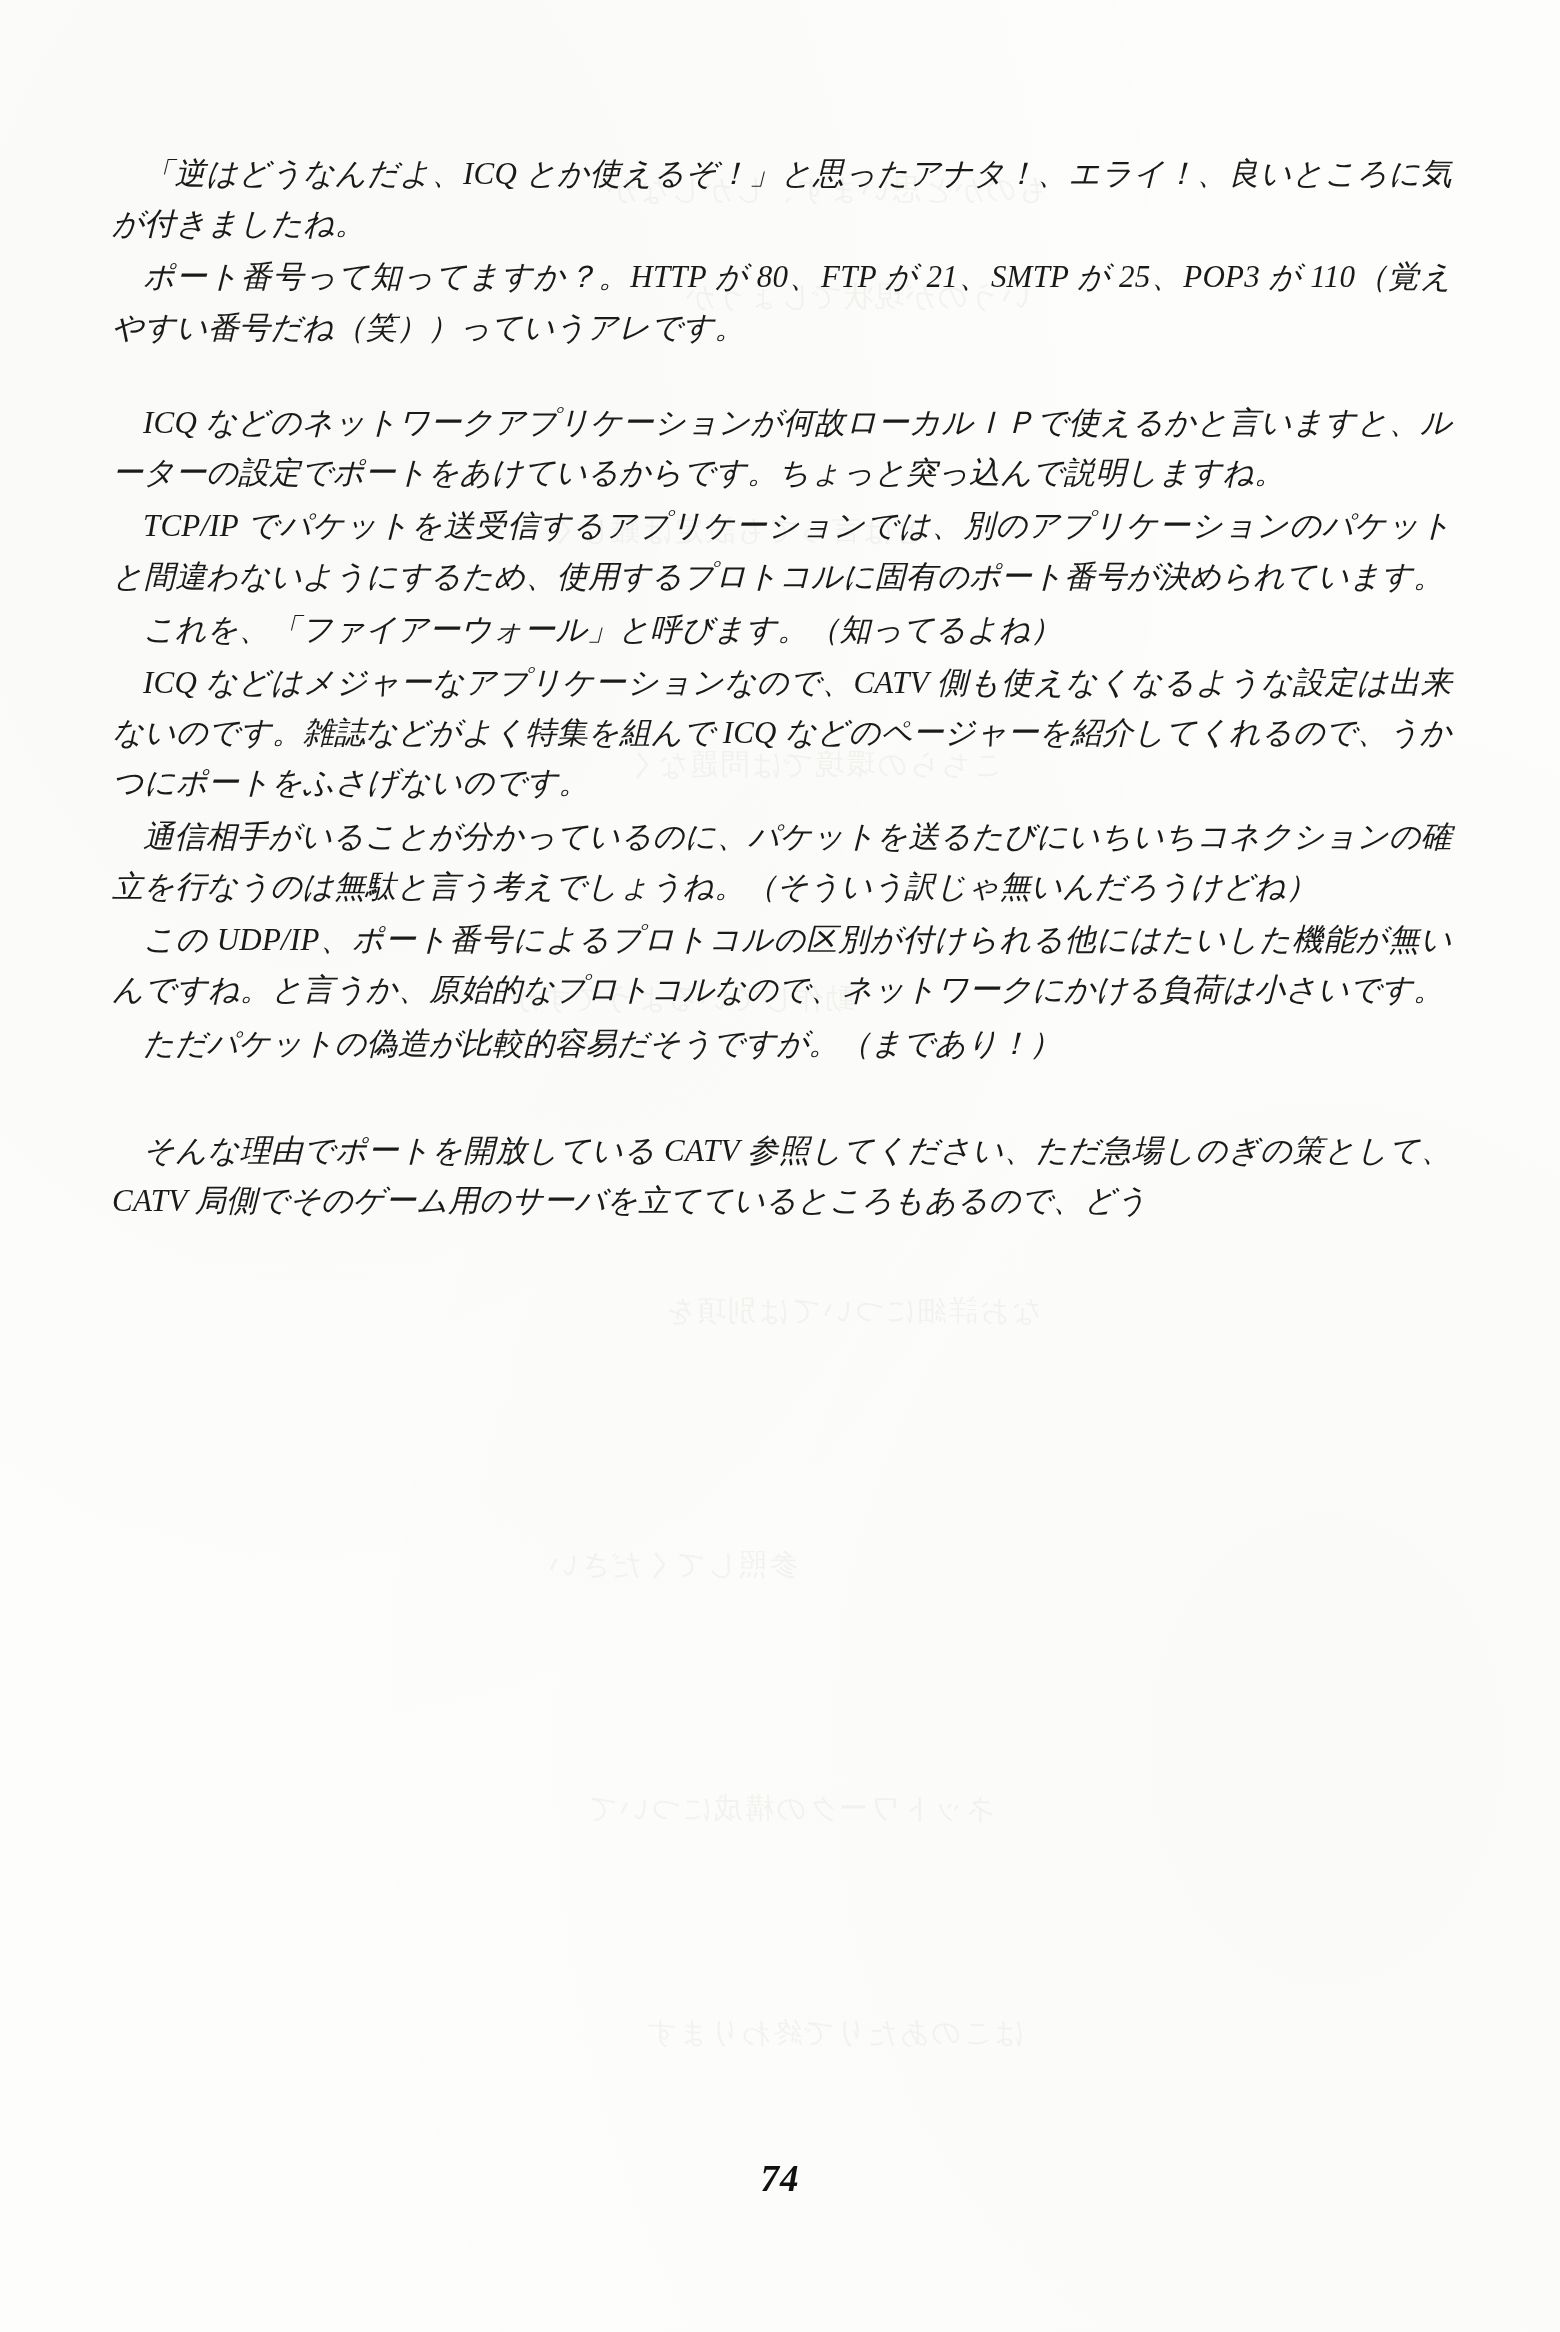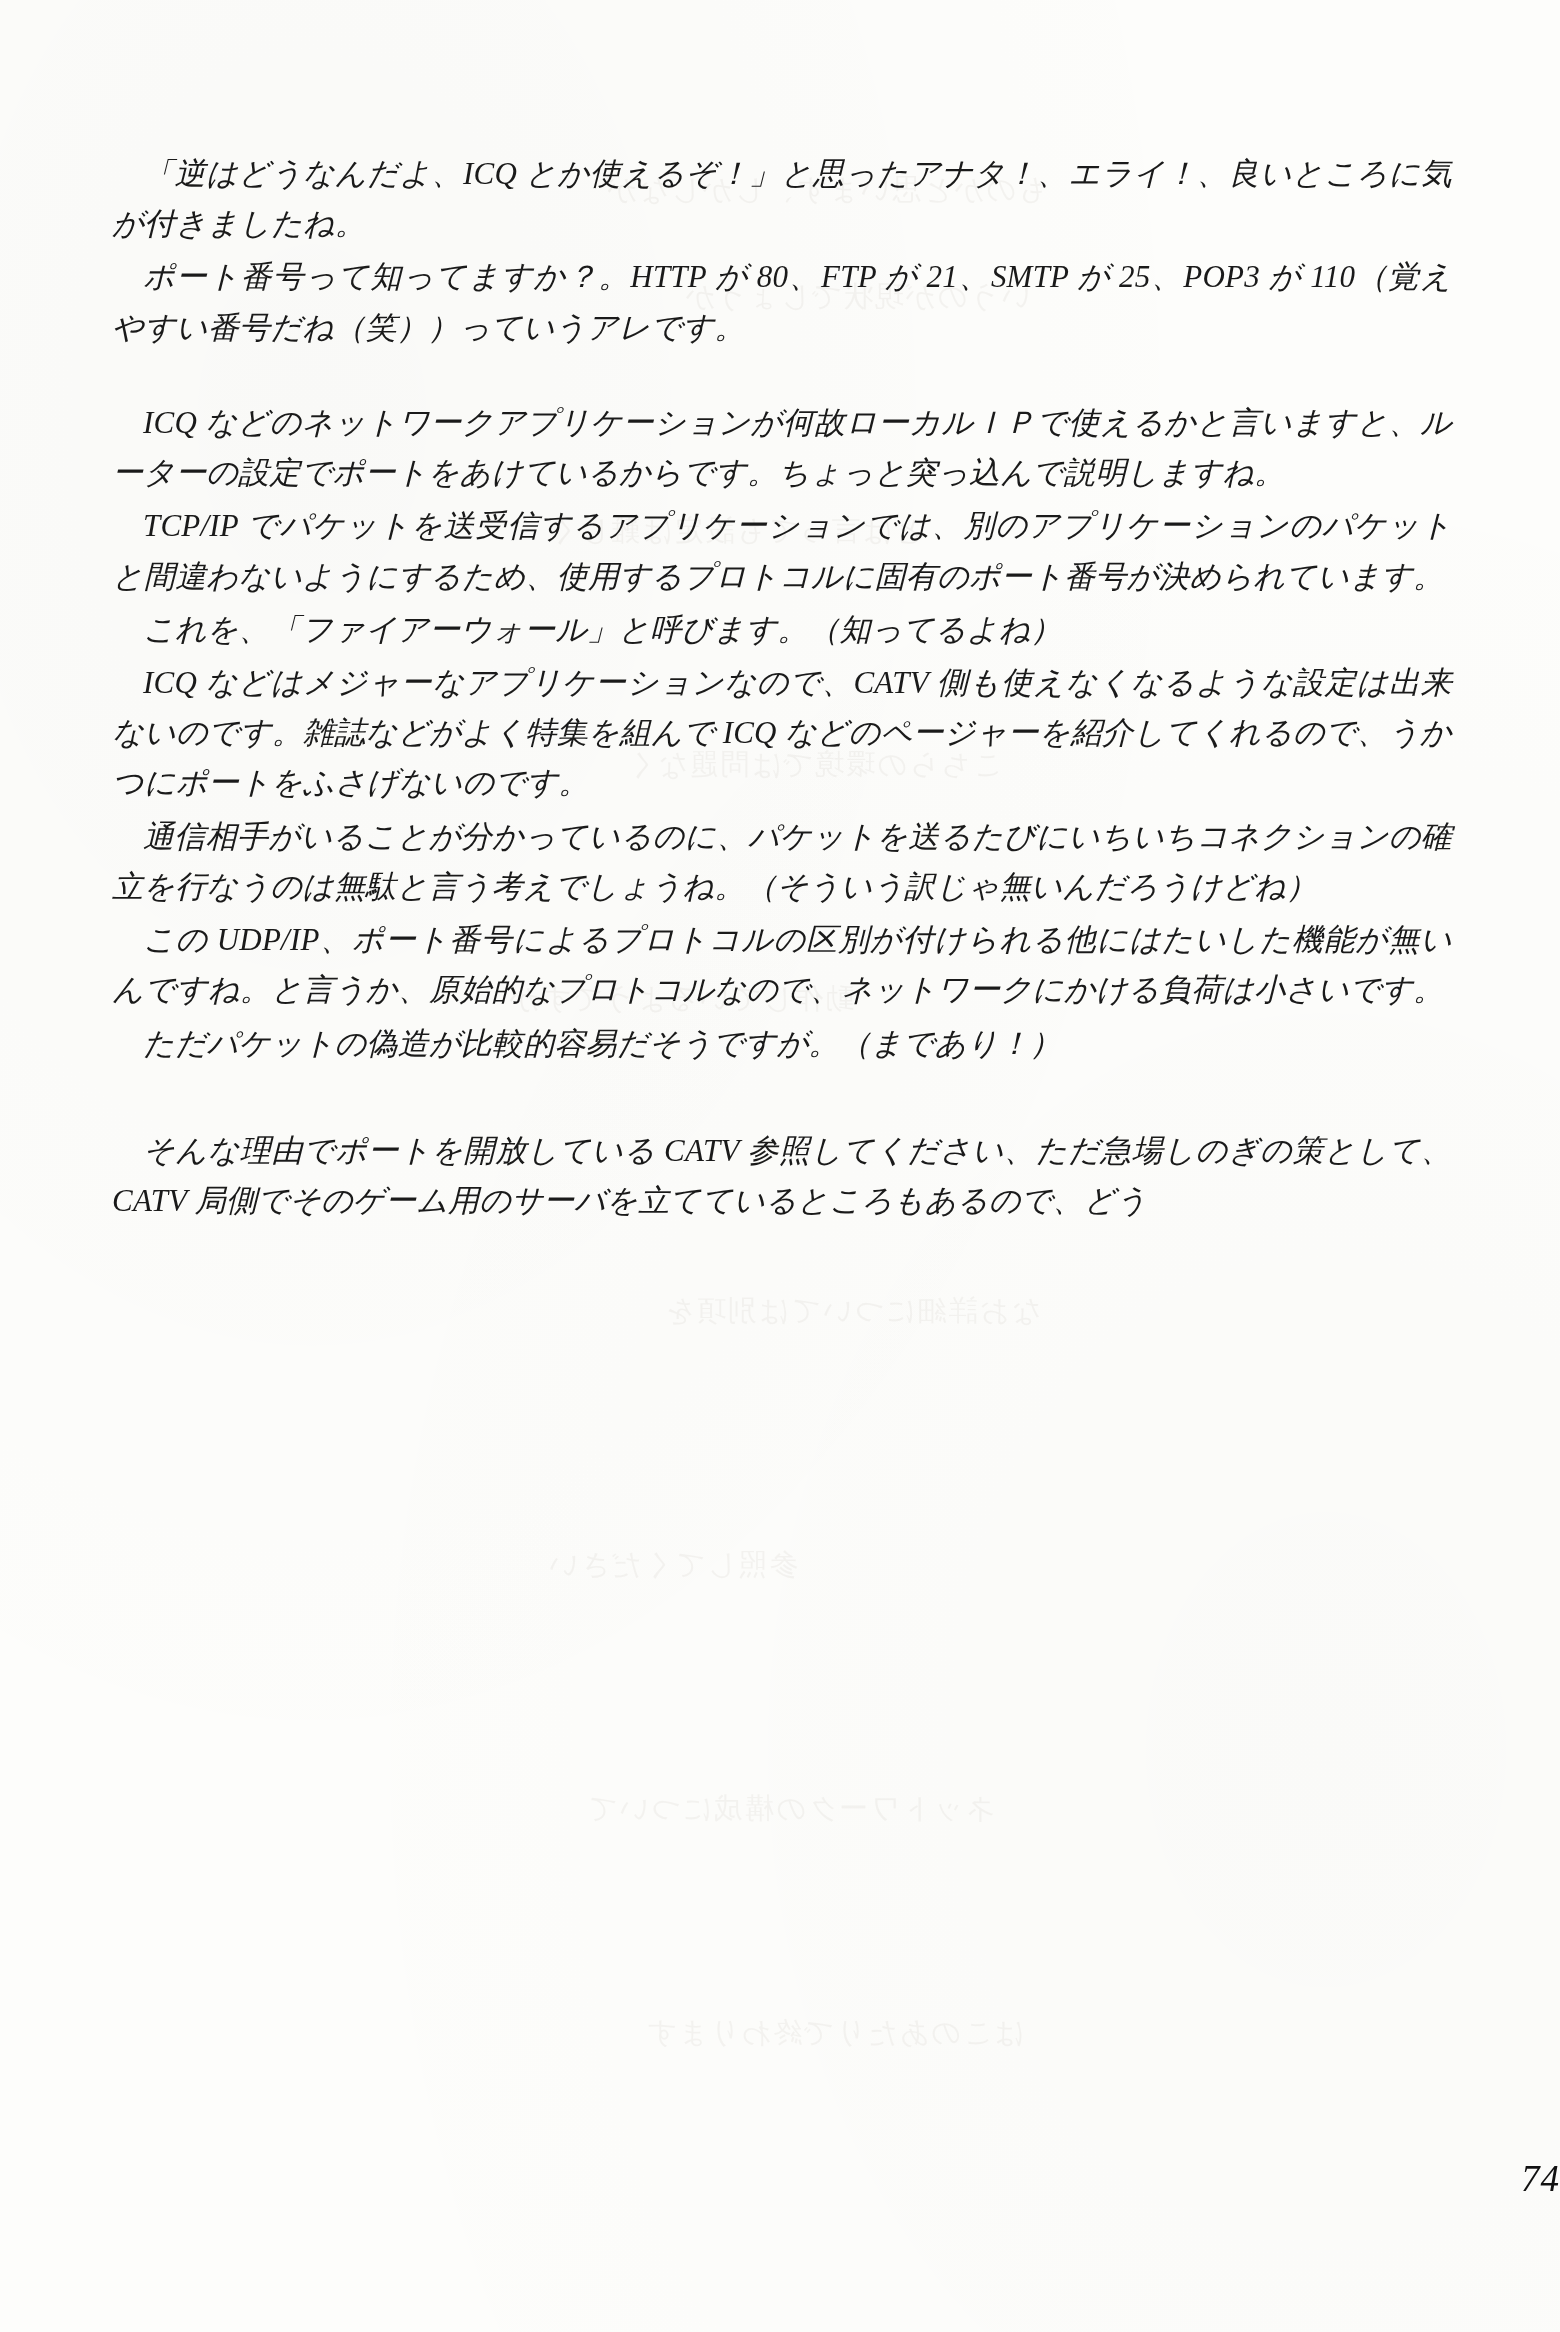--- a/index.html
+++ b/index.html
@@ -47,24 +47,24 @@
     height: 39px;
   }
   .gap-lg {
     height: 51px;
   }
   .pagenum {
     position: absolute;
     left: 0;
     right: 0;
     top: 2157px;
-    text-align: right;
+    text-align: center;
     font-family: "Liberation Serif", serif;
     font-size: 37px;
-    font-weight: normal;
+    font-weight: bold;
     font-style: italic;
     letter-spacing: 1px;
     color: #111;
   }
   
   .bleed {
     position: absolute;
     inset: 0;
     pointer-events: none;
     opacity: 0.055;

